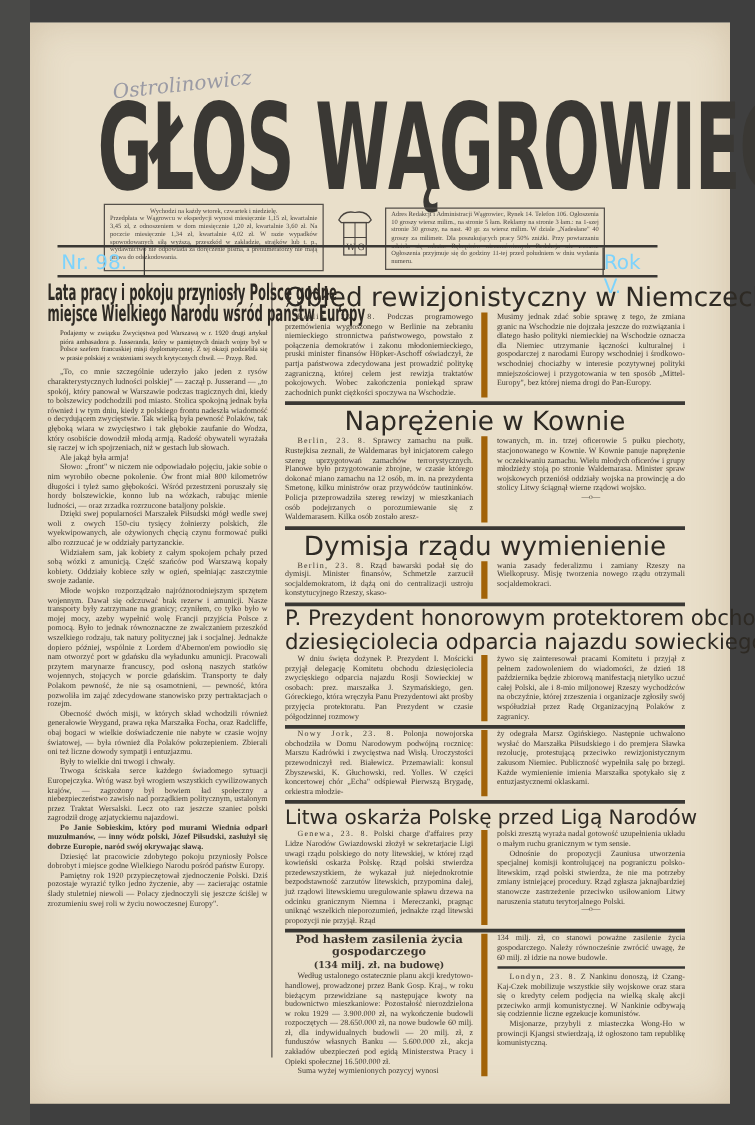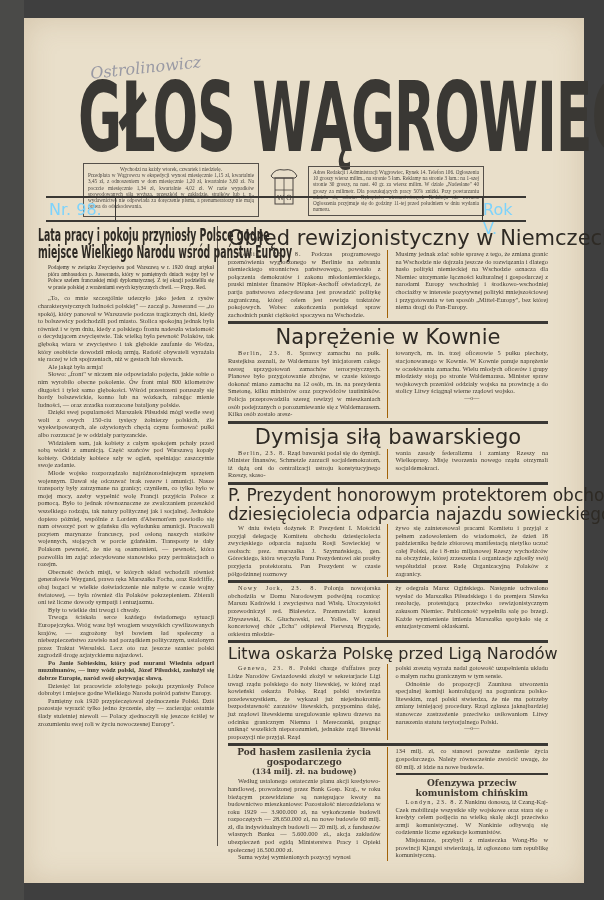--- a/index.html
+++ b/index.html
@@ -22,21 +22,21 @@
   .cond-head { font-family:"DejaVu Sans", sans-serif; font-weight:bold; font-size:18px; line-height:17px; color:#2e2a24; transform:scaleX(0.52); transform-origin:left top; width:340px; white-space:nowrap; }
   .body-text { font-size:6.4px; line-height:7.6px; text-align:justify; color:#3e3830; }
   .body-text p { margin:0; text-indent:10px; }
   .bold-para { font-weight:bold; }
   .intro { font-size:5.4px; line-height:6.6px; margin:4px 0 4px 10px; text-align:justify; }
   .sans-head { font-family:"DejaVu Sans", sans-serif; font-size:21px; line-height:24px; color:#2e2a24; text-align:center; white-space:nowrap; }
   .sans-head.small { font-size:17px; line-height:19px; }
   .sans-head.bold { font-weight:normal; font-size:16px; line-height:20px; }
   .two-col { display:flex; gap:8px; }
   .two-col > div { flex:1; }
-  .two-col > div:first-child { border-right:1px solid #a16207; padding-right:6px; }
+  .two-col > div:first-child { border-right:5px solid #a16207; padding-right:6px; }
   .section-rule { height:3px; background:#3a3834; margin:3px 0 1px 0; }
   .small-bold-head { font-weight:bold; font-size:9px; line-height:10px; text-align:center; font-family:"DejaVu Serif", serif; }
   .dateline { letter-spacing:1px; }
   .sep { text-align:center; font-size:6px; }
 </style>
 </head>
 <body>
 
 <div class="scan-left"></div>
 
@@ -121,21 +121,21 @@
         </div>
       <div>
           <p style="text-indent:0">towanych, m. in. trzej oficerowie 5 pułku piechoty, stacjonowanego w Kownie. W Kownie panuje naprężenie w oczekiwaniu zamachu. Wielu młodych oficerów i grupy młodzieży stoją po stronie Waldemarasa. Minister spraw wojskowych przeniósł oddziały wojska na prowincję a do stolicy Litwy ściągnął wierne rządowi wojsko.</p>
           <div class="sep">—o—</div>
         </div>
     </div>
   </div>
   <div class="section-rule"></div>
 
   <div>
-    <div class="sans-head">Dymisja siłą bawarskiego</div>
+    <div class="sans-head">Dymisja rządu wymienienie</div>
     <div class="two-col body-text">
       <div>
           <p><span class="dateline">Berlin, 23. 8.</span> <span>Rząd bawarski podał się do dymisji. Minister finansów, Schmetzle zarzucił socjaldemokratom, iż dążą oni do centralizacji ustroju konstytucyjnego Rzeszy, skaso-</span></p>
         </div>
       <div>
           <p style="text-indent:0">wania zasady federalizmu i zamiany Rzeszy na Wielkoprusy. Misję tworzenia nowego rządu otrzymali socjaldemokraci.</p>
         </div>
     </div>
   </div>
   <div class="section-rule"></div>
@@ -185,19 +185,18 @@
     <div>
       <div class="small-bold-head">Pod hasłem zasilenia życia gospodarczego</div>
       <div class="small-bold-head" style="font-size:7.5px;">(134 milj. zł. na budowę)</div>
       <p>Według ustalonego ostatecznie planu akcji kredytowo-handlowej, prowadzonej przez Bank Gosp. Kraj., w roku bieżącym przewidziane są następujące kwoty na budownictwo mieszkaniowe: Pozostałość nierozdzielona w roku 1929 — 3.900.000 zł, na wykończenie budowli rozpoczętych — 28.650.000 zł, na nowe budowle 60 milj. zł, dla indywidualnych budowli — 20 milj. zł, z funduszów własnych Banku — 5.600.000 zł., akcja zakładów ubezpieczeń pod egidą Ministerstwa Pracy i Opieki społecznej 16.500.000 zł.</p>
       <p>Suma wyżej wymienionych pozycyj wynosi</p>
     </div>
     <div>
       <p style="text-indent:0">134 milj. zł, co stanowi poważne zasilenie życia gospodarczego. Należy równocześnie zwrócić uwagę, że 60 milj. zł idzie na nowe budowle.</p>
       <div style="height:2px;background:#3a3834;margin:3px 0;"></div>
       <div>
-        <div class="small-bold-head">Ofenzywa przeciw komunistom chińskim</div>
         <p><span class="dateline">Londyn, 23. 8.</span> <span>Z Nankinu donoszą, iż Czang-Kaj-Czek mobilizuje wszystkie siły wojskowe oraz stara się o kredyty celem podjęcia na wielką skalę akcji przeciwko armji komunistycznej. W Nankinie odbywają się codziennie liczne egzekucje komunistów.</span></p>
         <p>Misjonarze, przybyli z miasteczka Wong-Ho w prowincji Kjangsi stwierdzają, iż ogłoszono tam republikę komunistyczną.</p>
       </div>
     </div>
   </div>
 </div>
 
 </body></html>

